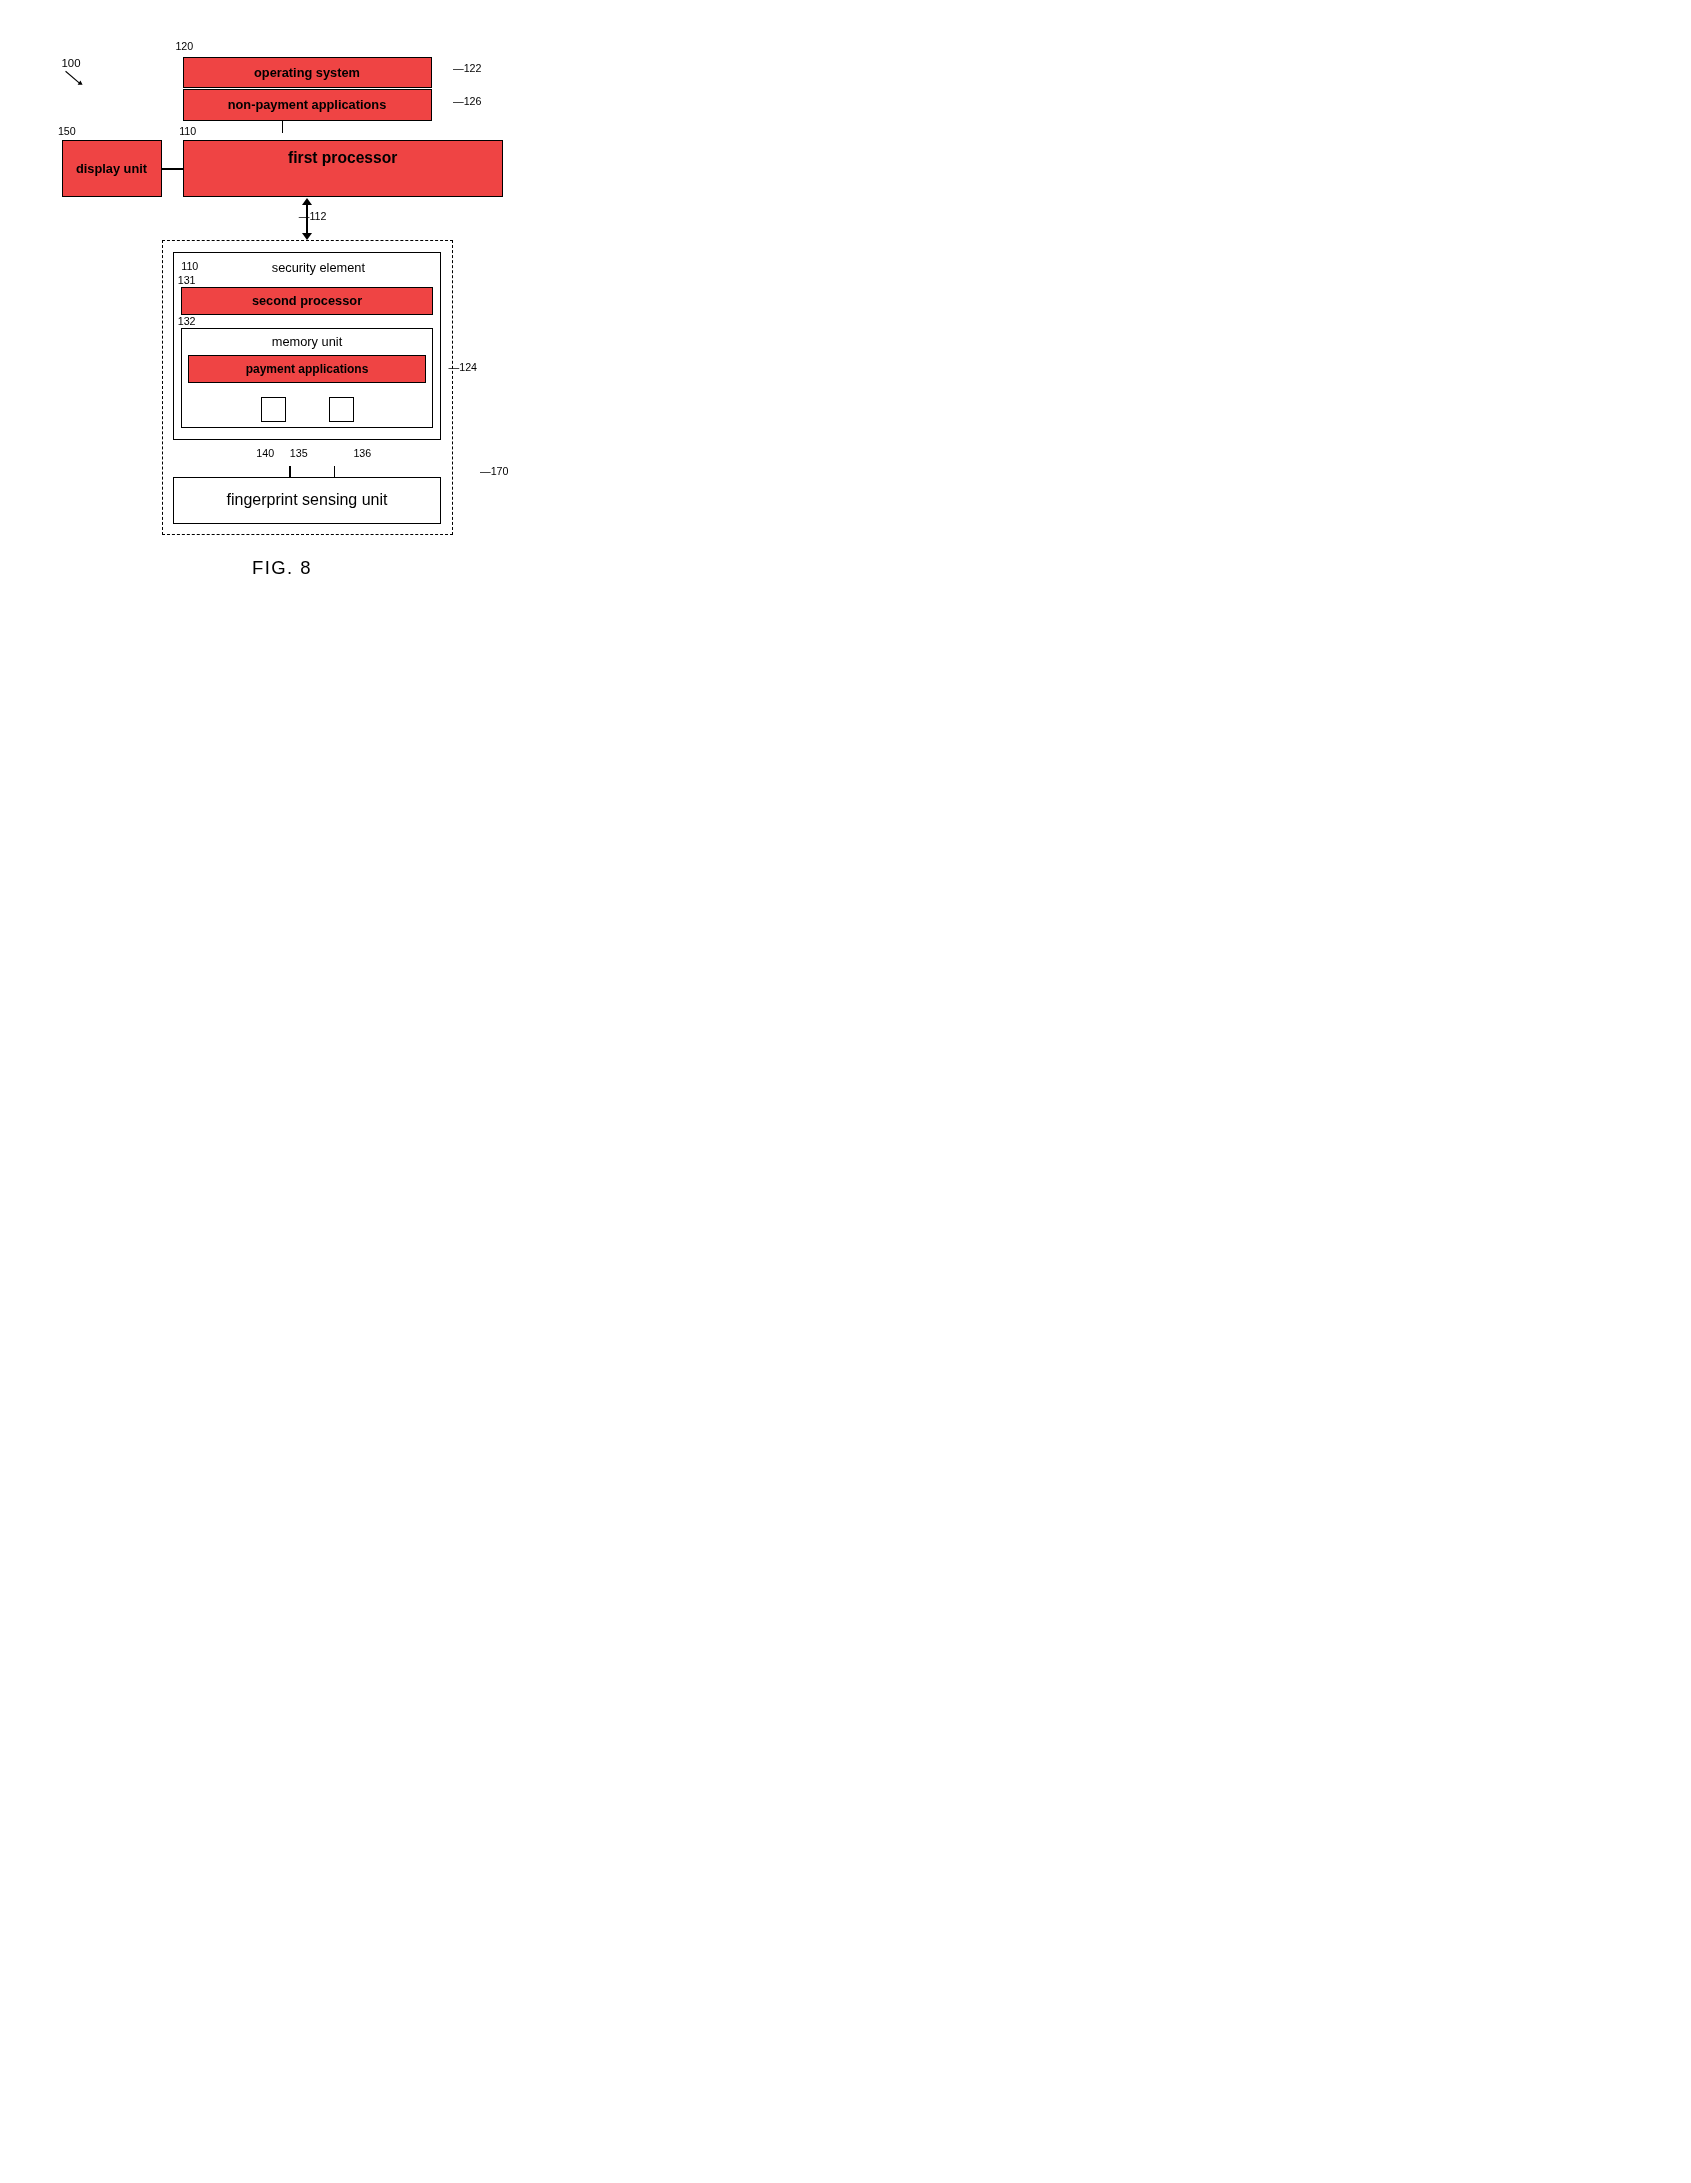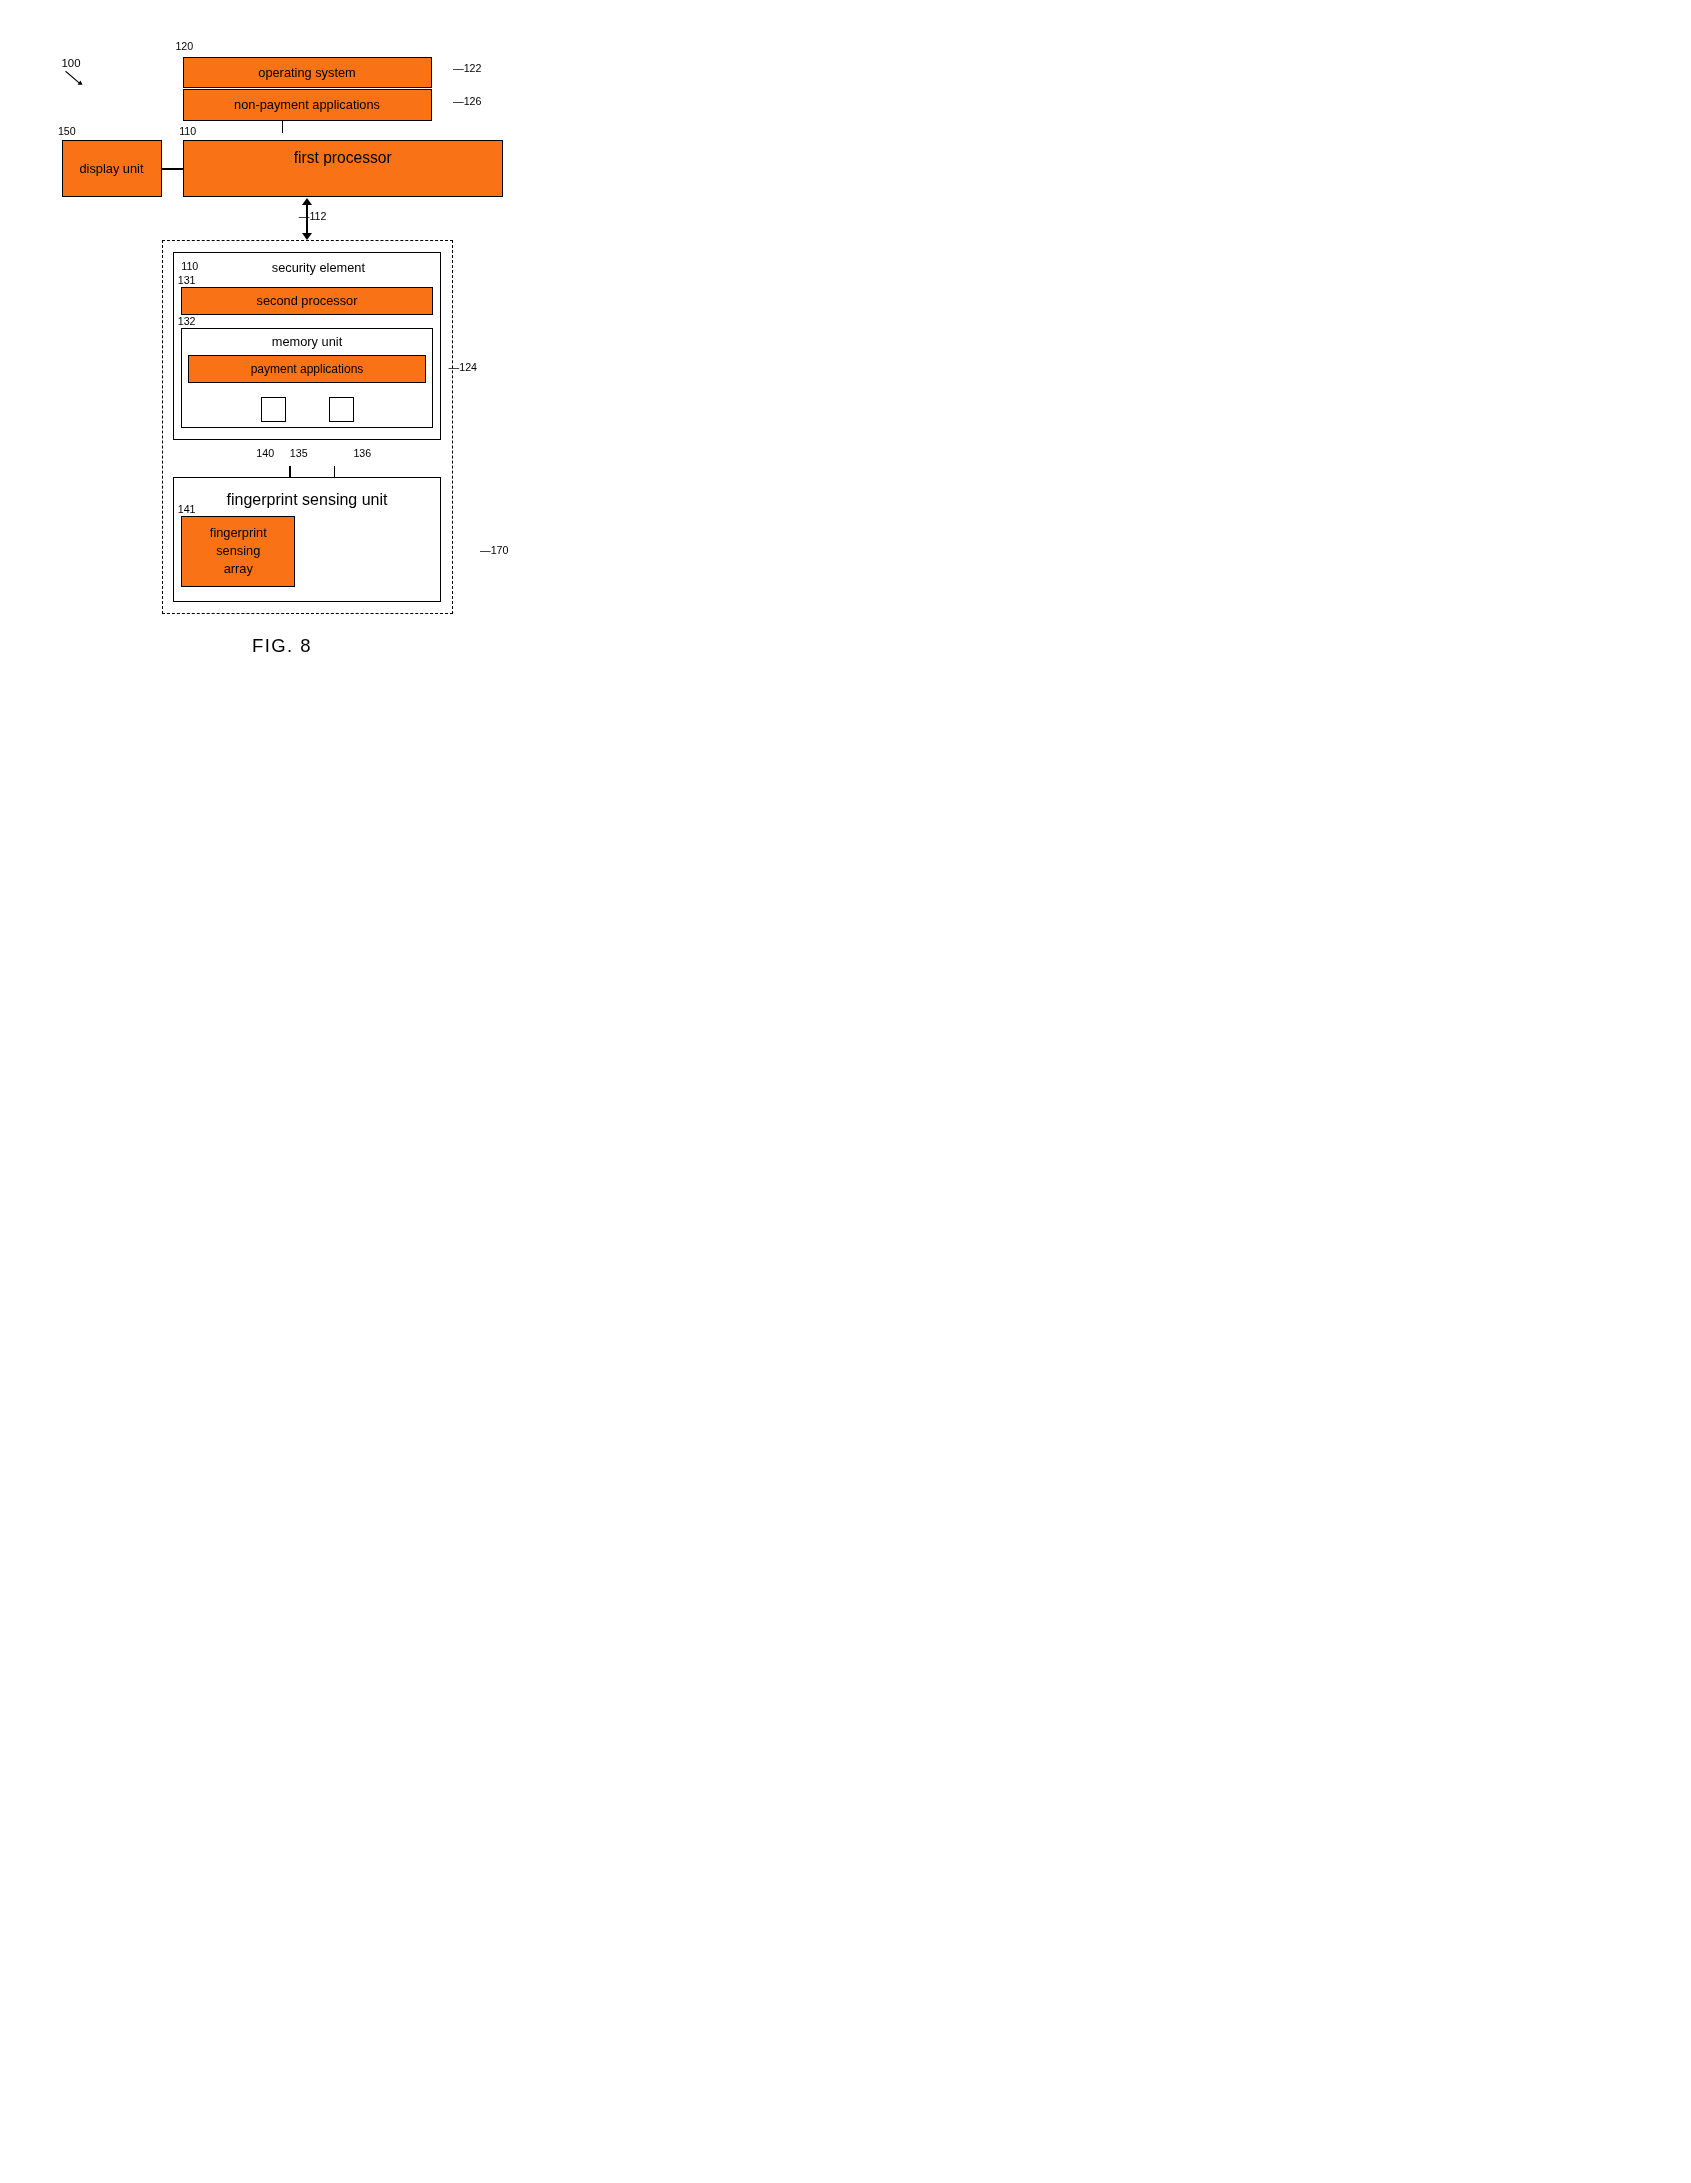--- a/index.html
+++ b/index.html
@@ -23,25 +23,26 @@
     
     .ref-label {
       font-size: 10.7px;
       color: #000;
       white-space: nowrap;
     }
 
     
     .box {
       border: 1.4px solid #000;
-      background: #f97316;
+      background: #ef4444;
       text-align: center;
       font-size: 12.8px;
       color: #000;
       padding: 7.1px 10.7px;
+      font-weight: bold;
     }
 
     
     .top-section {
       position: relative;
       margin-left: 121px;
       width: 249px;
     }
 
     .top-ref {
@@ -466,30 +467,20 @@
     </div>
 
     <div style="display:flex; justify-content:center; gap:43px; margin-bottom:0px; margin-left:10.7px;">
       <div style="width:1.4px; height:10.7px; background:#000;"></div>
       <div style="width:1.4px; height:10.7px; background:#000;"></div>
     </div>
 
     <div class="fingerprint-outer" style="position:relative;">
       <div class="fingerprint-title">fingerprint sensing unit</div>
 
-      <div class="fp-array-area" style="position:relative; margin-bottom:7.1px;">
-        <div class="ref-label fp-array-ref">
-          <span>141</span>
-        </div>
-        <div class="box box-fp-array">
-          <span style="white-space:pre-line;">fingerprint
-sensing
-array</span>
-        </div>
-      </div>
     </div>
 
   </div>
 
   <div class="fig-label">FIG.  8</div>
 
 </div>
 
 
 </body></html>

